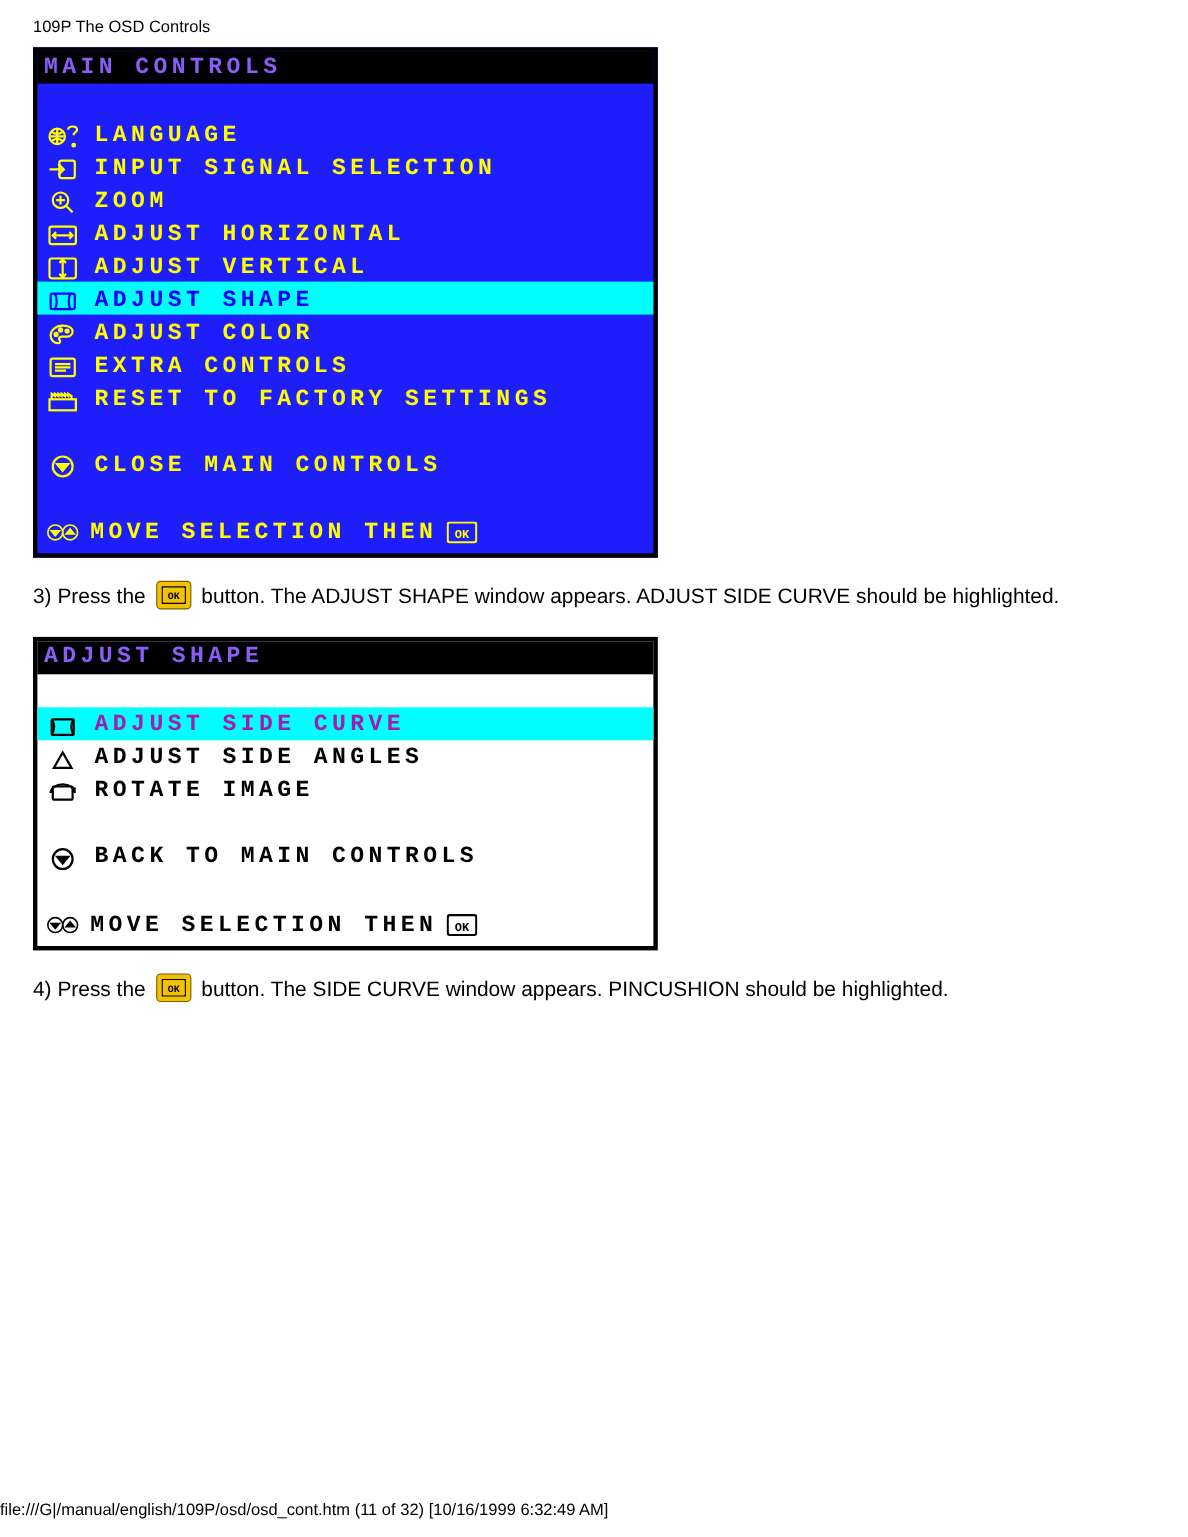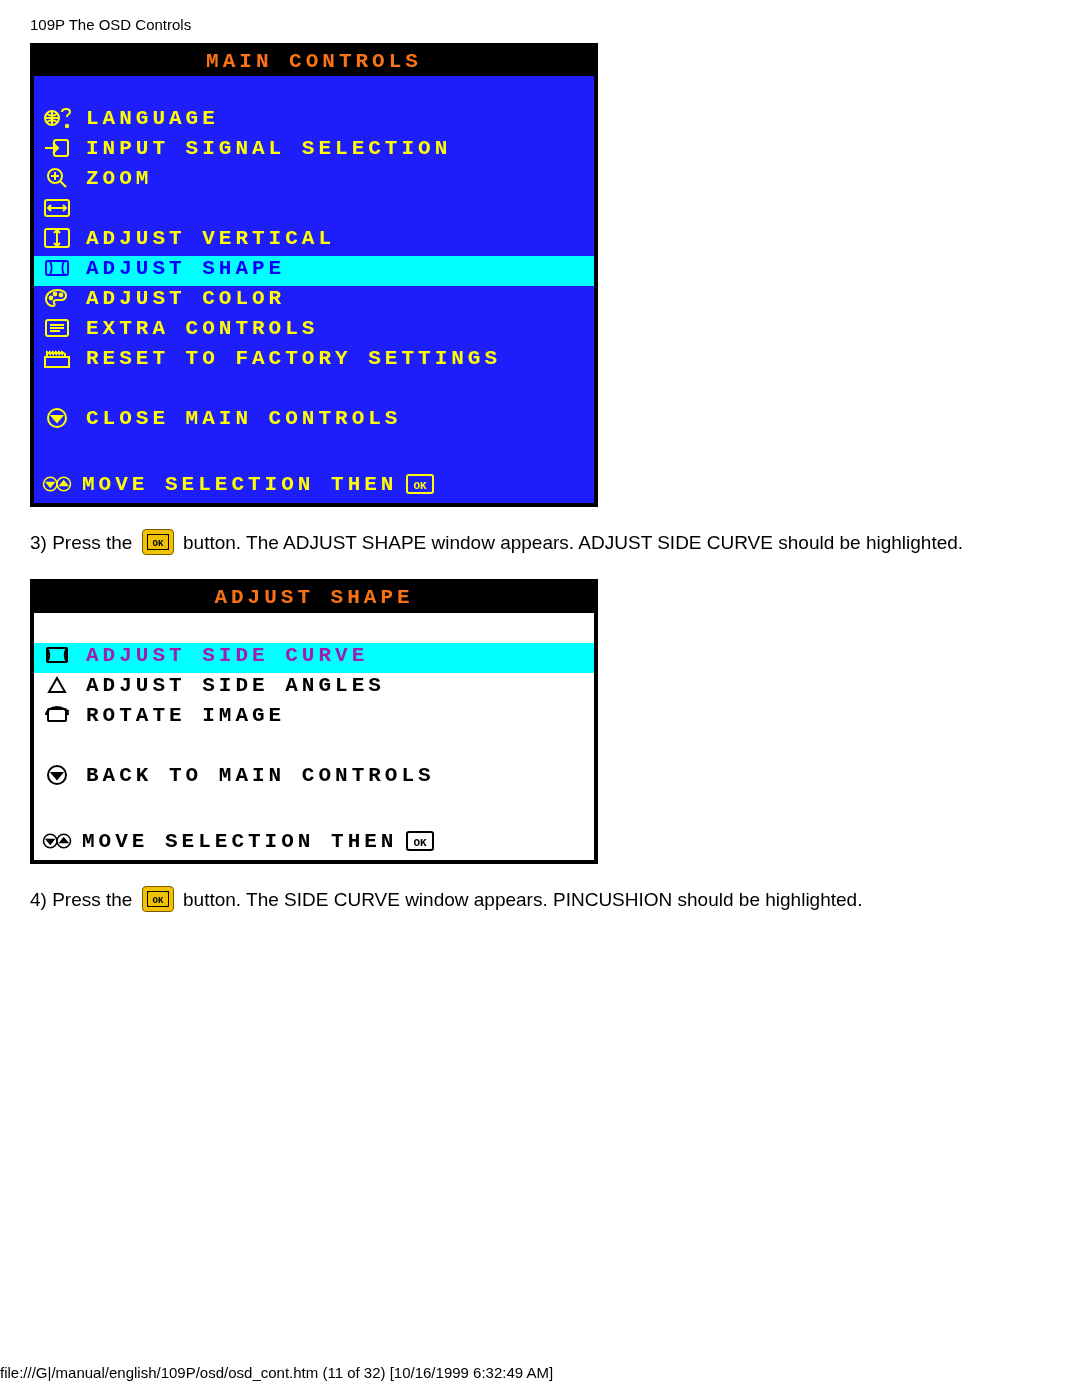--- a/index.html
+++ b/index.html
@@ -1,22 +1,22 @@
 <!DOCTYPE html>
 <html><head>
 <meta charset="utf-8">
 <style>
   html,body{margin:0;padding:0;background:#fff;font-family:Arial,Helvetica,sans-serif;color:#000}
   .page{width:1080px;height:1397px;position:relative;box-sizing:border-box;padding:16px 30px 4px 30px}
   .header{font-size:15px;margin-bottom:10px}
   .osd{border:4px solid #000;width:560px;font-family:"Courier New",monospace;font-weight:bold;letter-spacing:4px;font-size:21px;line-height:1.2}
-  .titlebar{background:#000;color:#f97316;padding:2px 6px;text-align:center}
+  .titlebar{background:#000;color:#8b5cf6;padding:2px 6px;text-align:left}
   .osd-blue{background:#1e1efc;color:#ffff00}
   .osd-white{background:#fff;color:#000}
-  .row{display:flex;align-items:flex-start;height:30px;padding:0 8px}
+  .row{display:flex;align-items:flex-end;height:30px;padding:0 8px}
   .row.hi-blue{background:#00ffff;color:#0000ff}
   .row.hi-white{background:#00ffff;color:#a21caf}
   .icon{width:30px;height:24px;display:flex;align-items:center;justify-content:center;margin-right:14px;flex:none}
   .icon svg{display:block}
   .spacer{height:30px}
   .hint{display:flex;align-items:flex-start;padding:6px 8px}
   .hint .icon{margin-right:10px}
   .hint-ok{margin-left:8px}
   .step{font-size:19px;line-height:36px;margin:18px 0 18px 0;max-width:960px}
   .ok-btn{display:inline-block;vertical-align:middle;width:30px;height:24px;background:#f2c200;border:1px solid #7a5a00;border-radius:4px;position:relative;top:-2px;margin:0 4px}
@@ -78,20 +78,21 @@
 
   <div class="row">
     <span class="icon">
       <svg width="28" height="22" viewBox="0 0 28 22">
             <g class="stroke-y fill-n" stroke-width="2">
               <rect x="2" y="3" width="24" height="16" rx="2"></rect>
               <path d="M6 11h16M8 8l-3 3 3 3M20 8l3 3-3 3"></path>
             </g>
           </svg>
     </span>
+    <span>ADJUST HORIZONTAL</span>
   </div>
 
   <div class="row">
     <span class="icon">
       <svg width="28" height="22" viewBox="0 0 28 22">
             <g class="stroke-y fill-n" stroke-width="2">
               <rect x="2" y="2" width="24" height="18" rx="2"></rect>
               <path d="M14 4v14M11 6l3-3 3 3M11 16l3 3 3-3"></path>
             </g>
           </svg>

